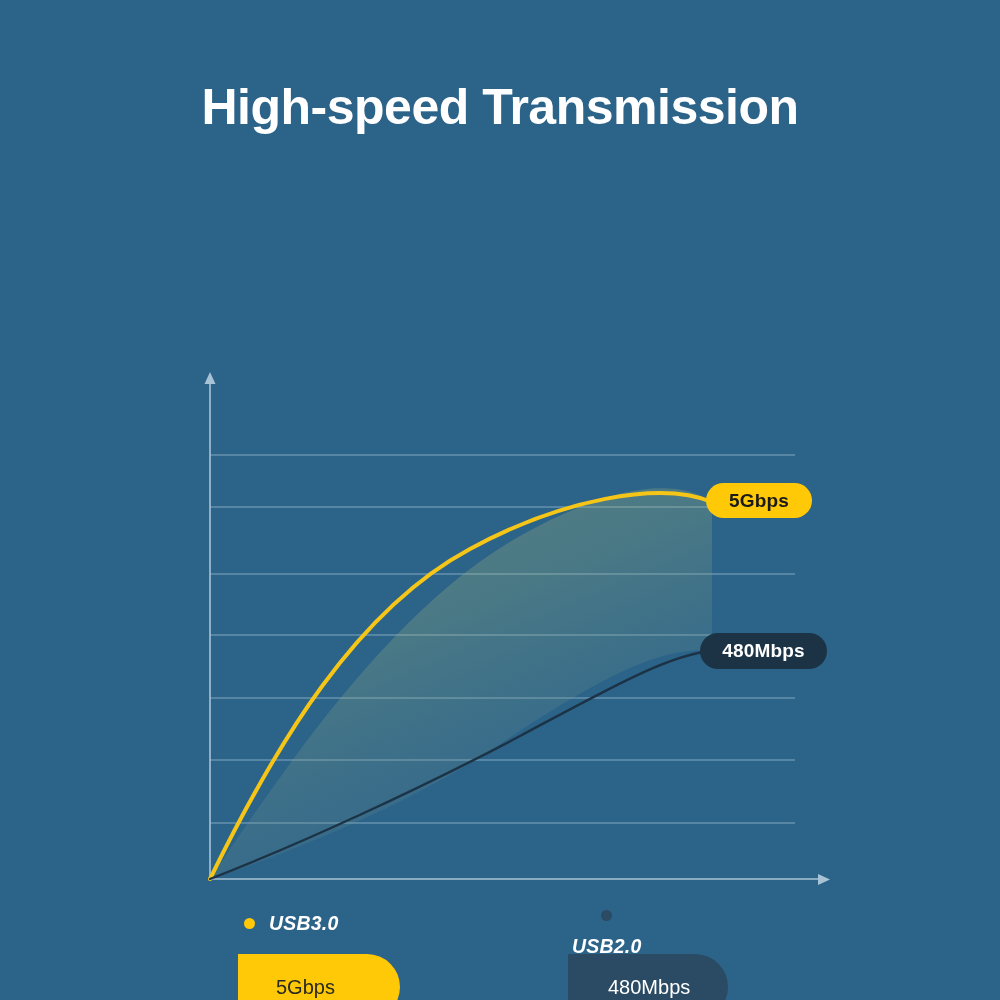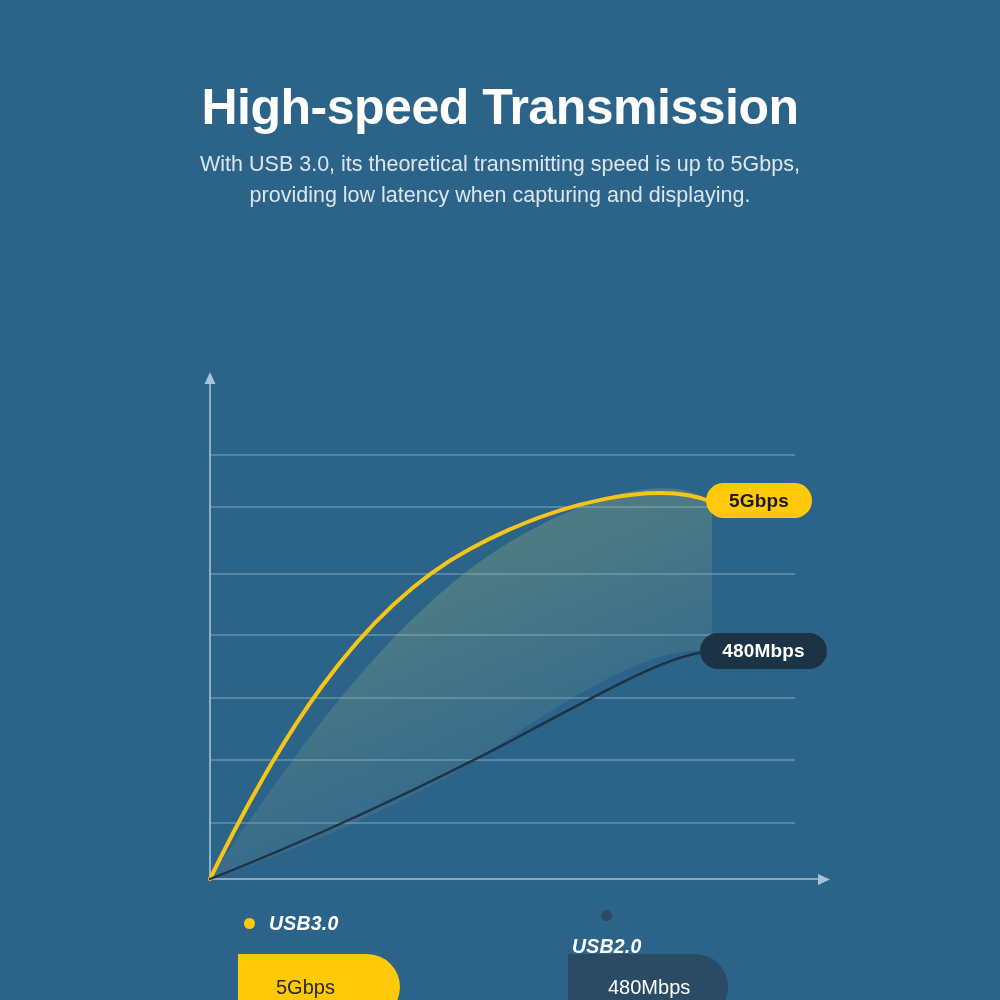--- a/index.html
+++ b/index.html
@@ -167,24 +167,20 @@
     margin-left: 40px;
   }
 </style>
 </head>
 <body>
 
 <div id="page">
 
   <div class="header">
     <h1 class="title">High-speed Transmission</h1>
-    <p class="subtitle">
-      <span class="sub-line">With USB 3.0, its theoretical transmitting speed is up to 5Gbps,</span>
-      <span class="sub-line">providing low latency when capturing and displaying.</span>
-    </p>
   </div>
 
   <div class="chart-area">
     <svg class="chart-svg" viewBox="0 0 1000 1000" xmlns="http://www.w3.org/2000/svg">
       <defs>
         <linearGradient id="areaFill" x1="0" y1="0" x2="0.55" y2="1">
           <stop offset="0%" stop-color="#C8C45A" stop-opacity="0.30"></stop>
           <stop offset="45%" stop-color="#9FB77C" stop-opacity="0.26"></stop>
           <stop offset="100%" stop-color="#4E8099" stop-opacity="0.12"></stop>
         </linearGradient>

